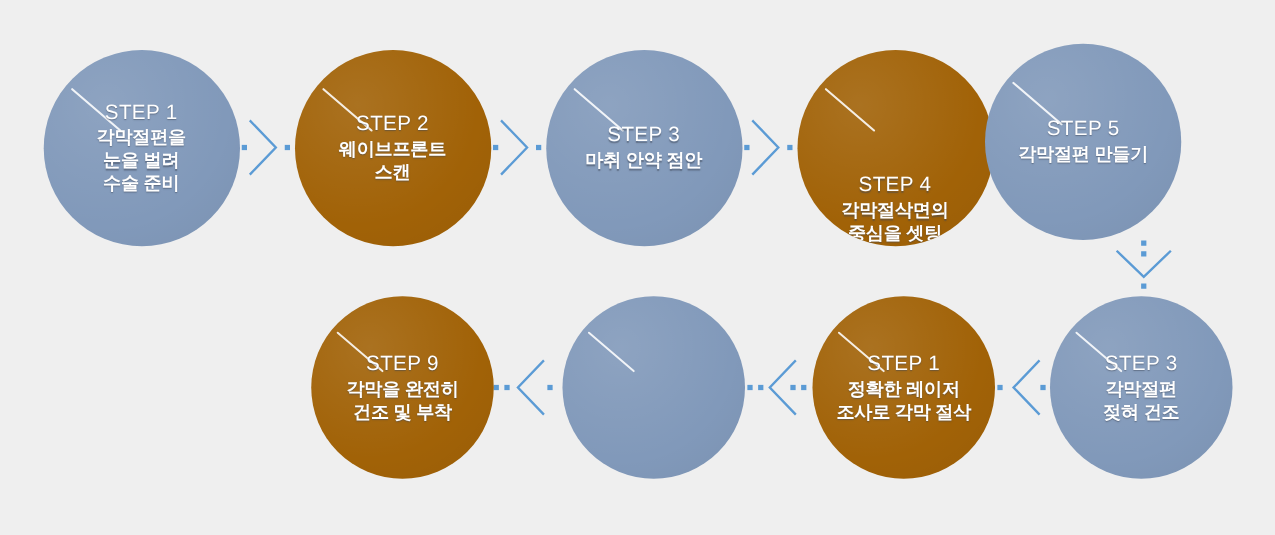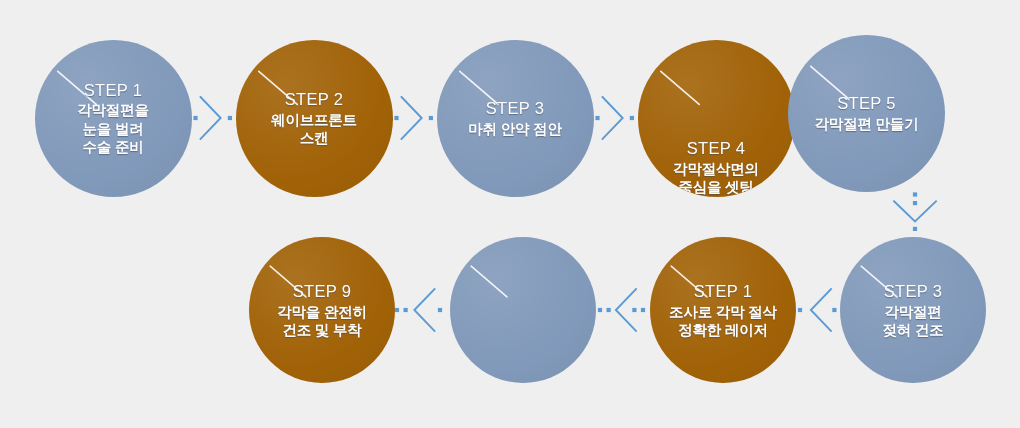--- a/index.html
+++ b/index.html
@@ -220,22 +220,22 @@
           </div>
         </div>
       </div>
       <div class="step-node gray" style="width: 146px; height: 146px; left: 650px; top: 237px;">
         <svg class="shine" width="146" height="146" viewBox="0 0 100 100" style="left: 0px; top: 0px;">
           <line x1="14.5" y1="20" x2="39" y2="41" stroke="#ffffff" stroke-width="1.1" stroke-linecap="round" opacity="0.88"></line>
         </svg>
         <div class="step-text">
           <div class="step-label">STEP 1</div>
           <div class="step-desc">
+            <span class="dline">정확한 레이저</span>
             <span class="dline">조사로 각막 절삭</span>
-            <span class="dline">정확한 레이저</span>
           </div>
         </div>
       </div>
       <div class="step-node blue" style="width: 146px; height: 146px; left: 450px; top: 237px;">
         <svg class="shine" width="146" height="146" viewBox="0 0 100 100" style="left: 0px; top: 0px;">
           <line x1="14.5" y1="20" x2="39" y2="41" stroke="#ffffff" stroke-width="1.1" stroke-linecap="round" opacity="0.88"></line>
         </svg>
       </div>
       <div class="step-node gray" style="width: 146px; height: 146px; left: 249px; top: 237px;">
         <svg class="shine" width="146" height="146" viewBox="0 0 100 100" style="left: 0px; top: 0px;">

